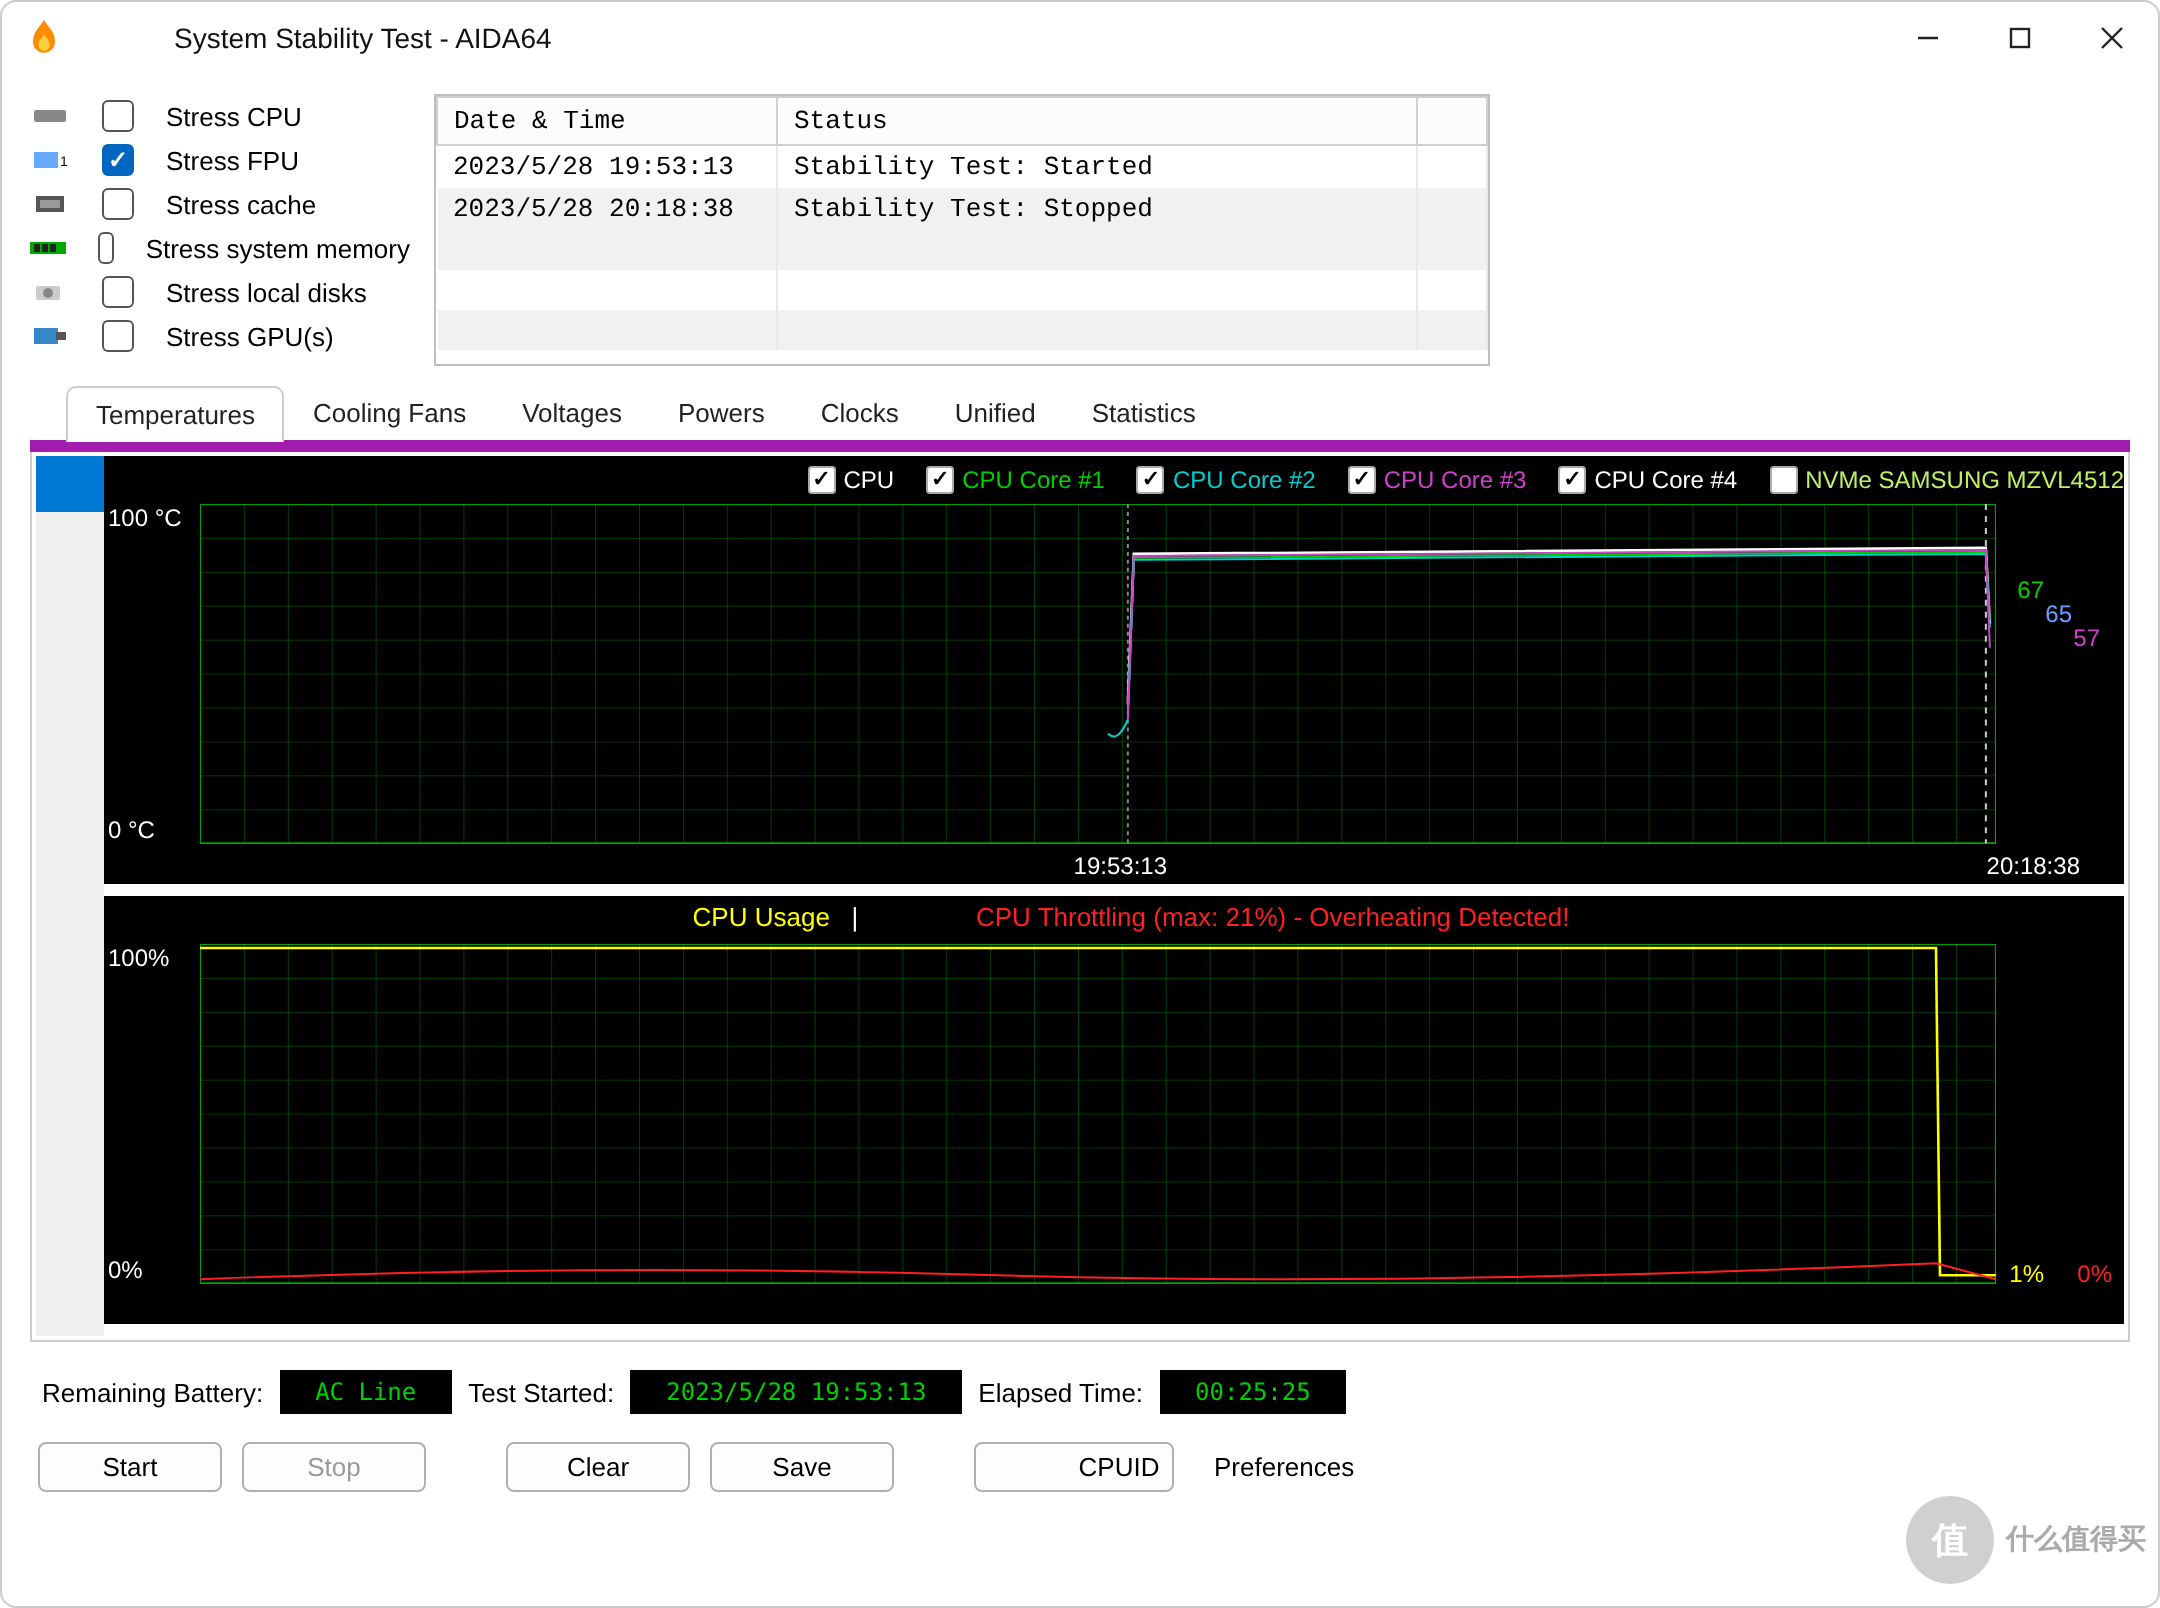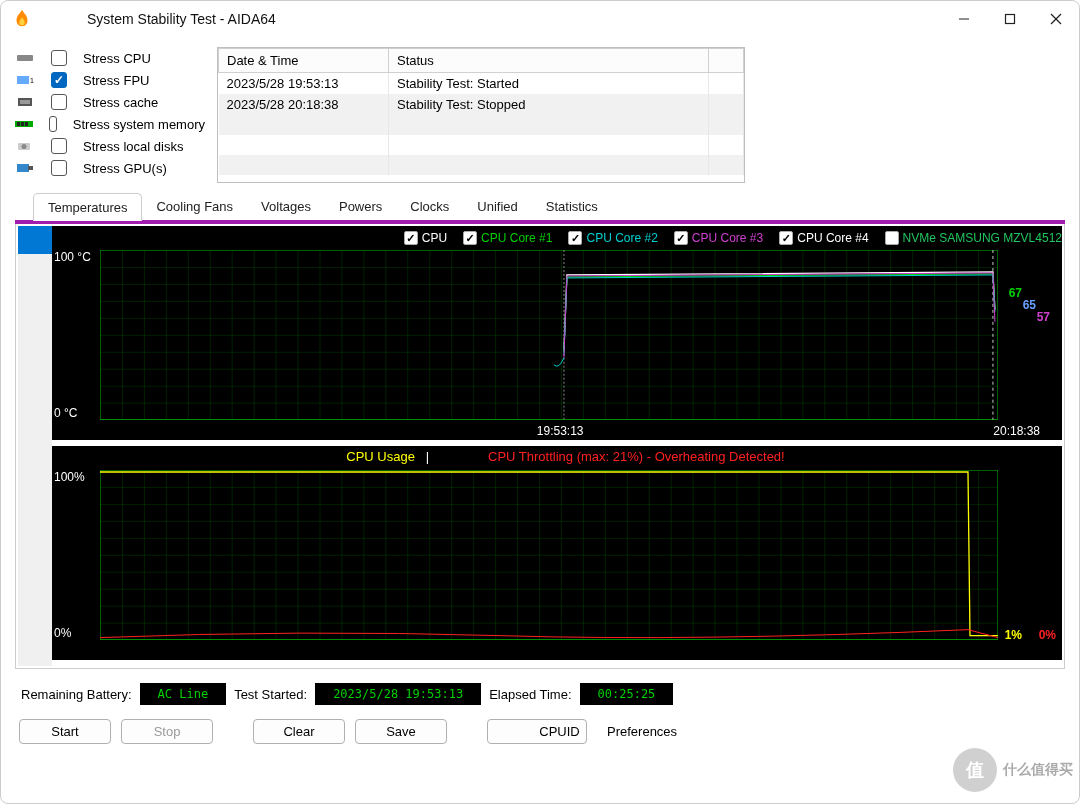--- a/index.html
+++ b/index.html
@@ -17,27 +17,27 @@
 .stressrow { display: flex; align-items: center; height: 22px; gap: 16px; white-space: nowrap;}
 .stressrow .hw { width: 20px; height: 14px; display:flex; align-items:center; justify-content:center; }
 .checkbox { width: 16px; height: 16px; border: 1.5px solid #555; border-radius: 3px; display: inline-flex; align-items: center; justify-content: center; background: #fff;}
 .checkbox.checked { background: #0067c0; border-color: #0067c0; }
 .checkbox.checked::after { content: "✓"; color: #fff; font-size: 12px; line-height: 1; font-weight: bold;}
 .checkbox.small { width: 14px; height: 14px; border-radius: 2px; border-color:#aaa;}
 .checkbox.small.checked { background: #fff; border-color:#aaa; }
 .checkbox.small.checked::after { color: #000; font-size: 11px; }
 
 .logtable { flex: 0 0 528px; border: 1px solid #bfbfbf; height: 136px; background: #fff;}
-.logtable table { width: 100%; border-collapse: collapse; }
+.logtable table { width: 100%; border-collapse: collapse; font-family: Liberation Mono, monospace; }
 .logtable th { text-align: left; padding: 4px 8px; border: 1px solid #d0d0d0; background: #fcfcfc; font-weight: normal;}
 .logtable td { padding: 3px 8px; border-right: 1px solid #e8e8e8;}
 .logtable tr.odd td { background: #f1f1f1; }
 .logtable tr.blank td { height: 20px; }
 
-.tabs { display: flex; border-bottom: 4px solid #a21caf; margin-top: 6px; padding-left: 18px; gap: 0;}
+.tabs { display: flex; border-bottom: 6px solid #a21caf; margin-top: 6px; padding-left: 18px; gap: 0;}
 .tab { padding: 6px 14px 5px 14px; position: relative; cursor: default; color:#222;}
 .tab.active { border: 1px solid #ccc; border-bottom: 1px solid #fff; background: #fff; border-radius: 5px 5px 0 0; margin-bottom: -1px;}
 .tab.active::before { content:""; position:absolute; left:0; right:0; top:-1px; height:0;}
 
 .charts { border: 1px solid #ccc; border-top: none; padding: 2px; background: #fff;}
 .charts-inner { display: flex; }
 .blue-strip { width: 34px; background: #f0f0f0; position:relative;}
 .blue-strip::before { content:""; position:absolute; top:0; left:0; right:0; height:28px; background:#0078d4;}
 .chartcol { flex: 1; }
 
@@ -45,21 +45,21 @@
 .chart1 { height: 214px; }
 .chart2 { height: 214px; }
 
 .legend { display: flex; align-items: center; justify-content: flex-end; gap: 16px; height: 24px; font-size: 12px;}
 .legend .lg { display: flex; align-items: center; gap: 4px; }
 .lg span.lbl { color:#fff; }
 
 .plot { position: absolute; left: 48px; right: 64px; top: 24px; bottom: 20px; }
 .ylabel { position: absolute; left: 2px; color: #fff; font-size: 12px; }
 .xlabel { position: absolute; bottom: 2px; color: #fff; font-size: 12px; }
-.rlabel { position: absolute; right: 2px; font-size: 12px; font-weight: bold;}
+.rlabel { position: absolute; right: 2px; font-size: 12px; font-weight: normal;}
 
 .usage-title { position: absolute; top: 3px; left: 0; right: 0; text-align: center; font-size: 13px;}
 .usage-title .cu { color: #ffff00; margin-left: 17px; }
 .usage-title .sep { color: #fff; }
 .usage-title .warn { color: #ff2020; margin-left: 48px; }
 
 .statusbar { display: flex; align-items: center; gap: 8px; padding: 14px 6px 8px 6px;}
 .statusbar .lbl { color:#000; }
 .lcd { background: #000; color: #00d000; padding: 4px 18px; font-family: monospace; font-size: 12px;}
 
@@ -240,21 +240,21 @@
               <div class="lg">
                 <span class="checkbox small checked"></span>
                 <span class="lbl" style="color:#d040d0">CPU Core #3</span>
               </div>
               <div class="lg">
                 <span class="checkbox small checked"></span>
                 <span class="lbl" style="color:#ffffff">CPU Core #4</span>
               </div>
               <div class="lg">
                 <span class="checkbox small "></span>
-                <span class="lbl" style="color:#22c55e">NVMe SAMSUNG MZVL4512</span>
+                <span class="lbl" style="color:#bef264">NVMe SAMSUNG MZVL4512</span>
               </div>
             </div>
     <div class="ylabel" style="top:24px">100 °C</div>
     <div class="ylabel" style="bottom:20px">0 °C</div>
     <div class="xlabel" style="left:48%;">19:53:13</div>
     <div class="xlabel" style="right:22px">20:18:38</div>
     <svg class="plot" viewBox="0 0 900 170" preserveAspectRatio="none">
       <defs>
                 <pattern id="grid" width="22" height="17" patternUnits="userSpaceOnUse">
                   <path d="M22 0 L0 0 0 17" fill="none" stroke="#005000" stroke-width="0.8"></path>

